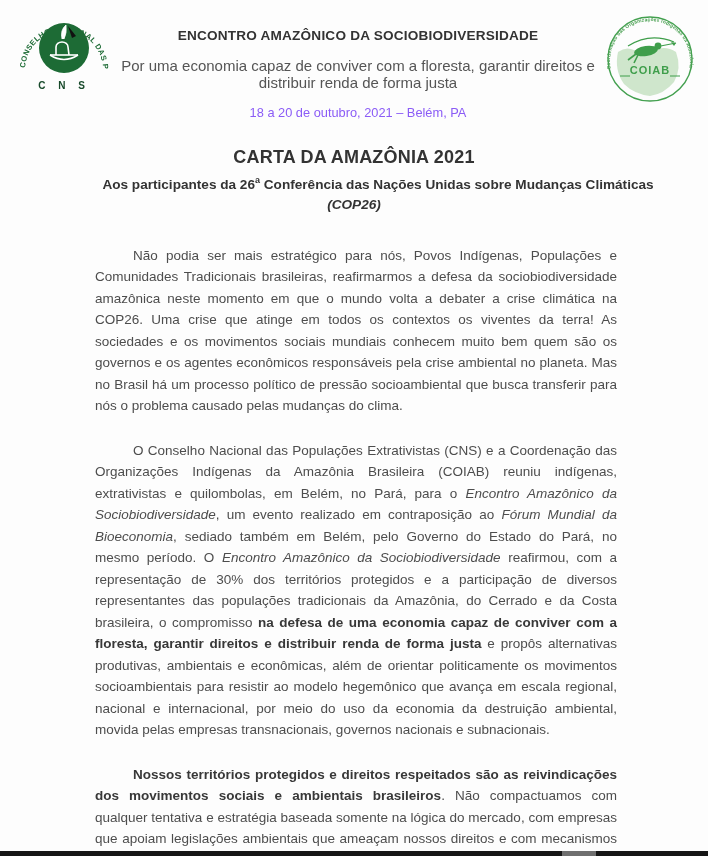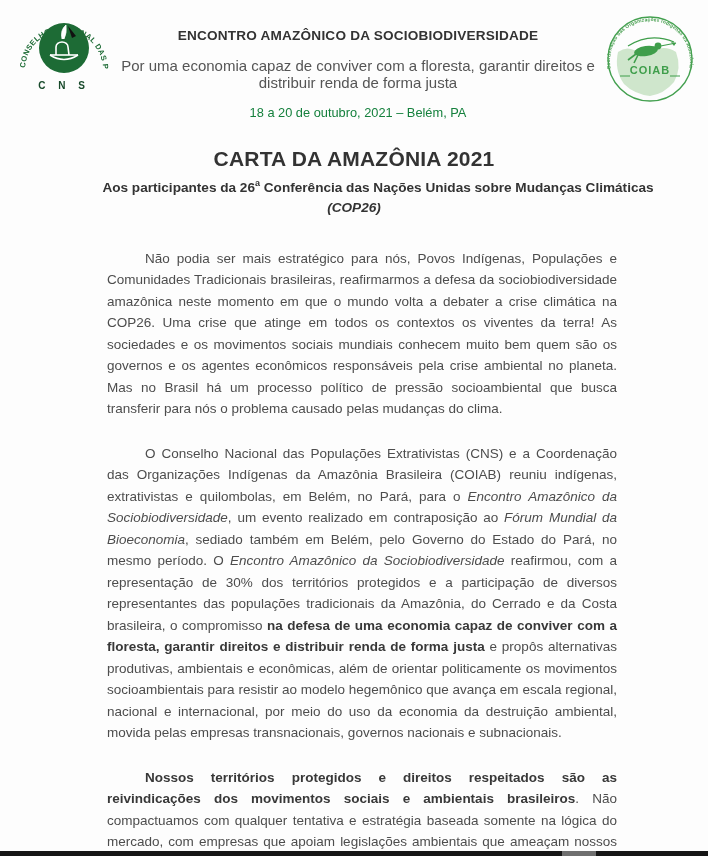--- a/index.html
+++ b/index.html
@@ -22,36 +22,36 @@
     align-items: flex-start;
     padding: 8px 8px 0 12px;
   }
   .logo-cns { width: 104px; height: 92px; flex: 0 0 auto; }
   .logo-coiab { width: 100px; height: 94px; flex: 0 0 auto; margin-top: 4px; }
   .head-center { flex: 1 1 auto; text-align: center; padding-top: 20px; }
   .head-title {
     font-size: 13.6px; font-weight: 700; color: #333333; letter-spacing: 0.2px;
   }
   .head-subtitle { font-size: 15px; color: #555555; margin-top: 14px; }
-  .head-date { font-size: 12.8px; color: #15803d; margin-top: 14px; }
+  .head-date { font-size: 12.8px; color: #8b5cf6; margin-top: 14px; }
   
   .doc-title { text-align: center; margin-top: 27px; color: #333333; }
-  .doc-title-line1 { font-size: 21px; font-weight: 700; letter-spacing: 0.2px; }
+  .doc-title-line1 { font-size: 18px; font-weight: 700; letter-spacing: 0.2px; }
   .doc-title-line2 { font-size: 13.6px; font-weight: 700; margin-top: 7px; padding-left: 48px; }
   .doc-title-line3 { font-size: 13.6px; font-weight: 700; margin-top: 5px; font-style: italic; }
   sup { font-size: 9px; }
   
   .letter-body {
     margin: 33px 91px 0 95px;
     font-size: 13.5px;
     line-height: 21.5px;
     color: #4d4d4d;
     text-align: justify;
   }
-  .letter-body p { margin: 0 0 23px 12px; text-indent: 38px; }
+  .letter-body p { margin: 0 0 23px 0; text-indent: 38px; }
   .letter-body .run-bold { font-weight: 700; color: #383838; }
   .letter-body .run-italic { font-style: italic; }
   
   .bottom-bar {
     position: absolute; left: 0; bottom: 0;
     width: 708px; height: 5px;
     background: #161616;
   }
   .bottom-bar-light {
     position: absolute; left: 562px; bottom: 0;

